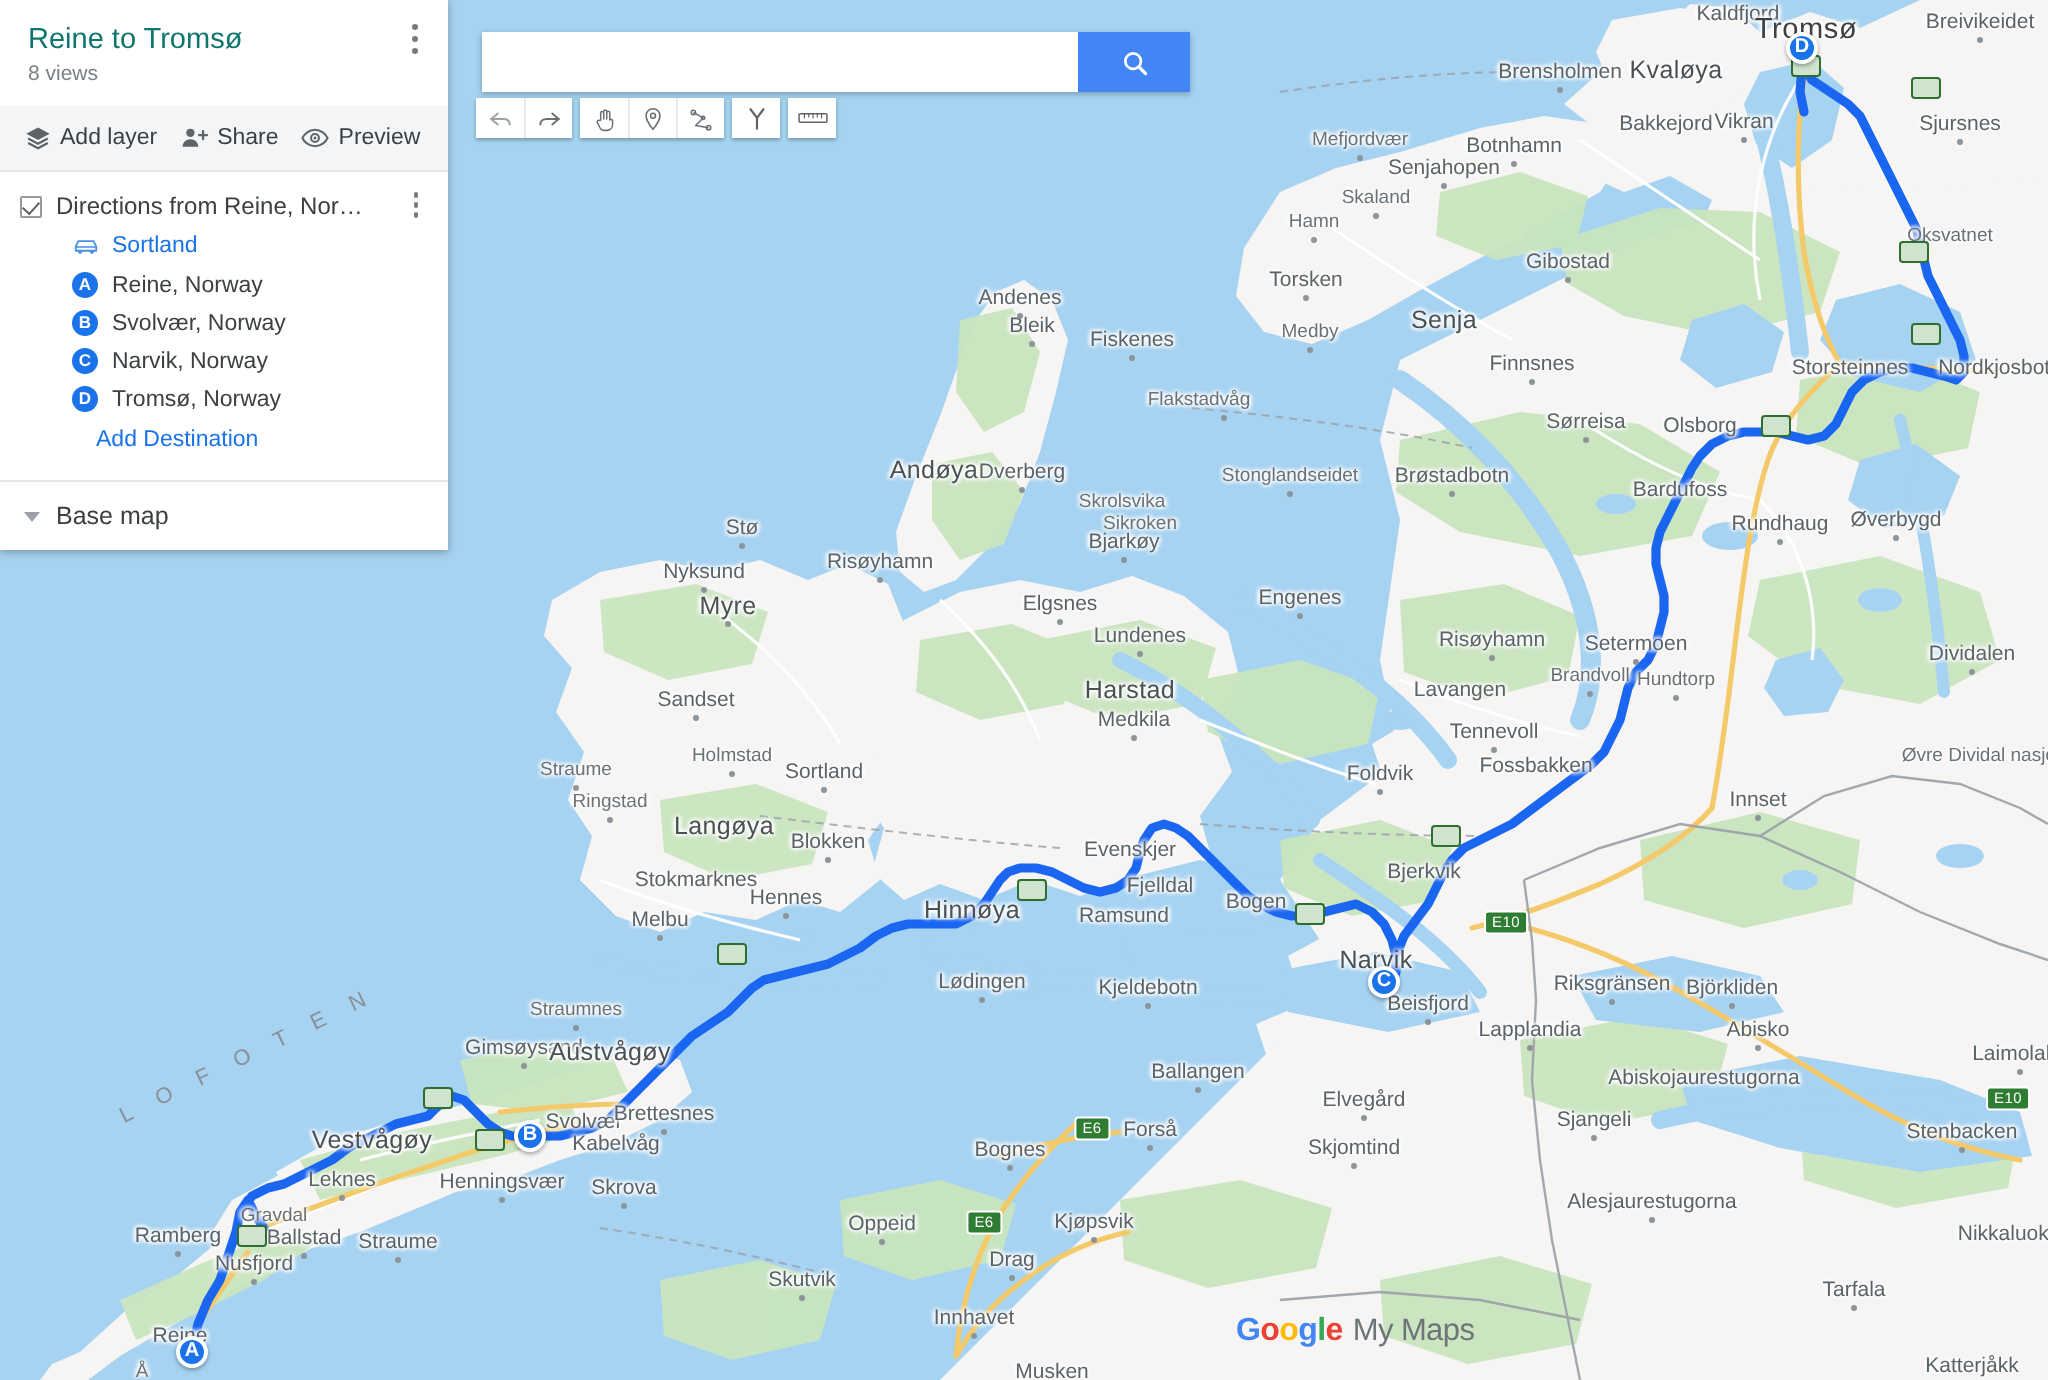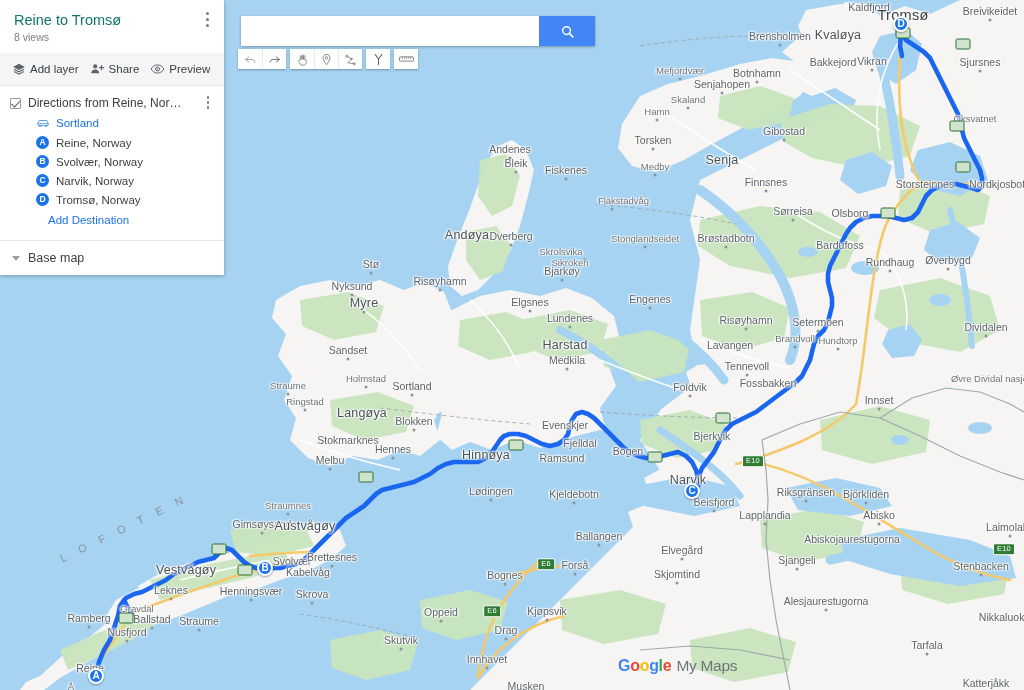--- a/index.html
+++ b/index.html
@@ -412,21 +412,21 @@
         <div class="dotmark" style="left: 766px; top: 191px;"></div>
         <div class="maplabel sz-city" style="left: 722px; top: 160px;">Senja</div>
         <div class="maplabel sz-small" style="left: 655px; top: 166px;">Medby</div>
         <div class="dotmark" style="left: 655px; top: 175px;"></div>
         <div class="maplabel sz-town" style="left: 566px; top: 170px;">Fiskenes</div>
         <div class="dotmark" style="left: 566px; top: 179px;"></div>
         <div class="maplabel sz-town" style="left: 516px; top: 163px;">Bleik</div>
         <div class="dotmark" style="left: 516px; top: 172px;"></div>
         <div class="maplabel sz-town" style="left: 510px; top: 149px;">Andenes</div>
         <div class="dotmark" style="left: 510px; top: 158px;"></div>
-        <div class="maplabel sz-small" style="left: 608px; top: 200px; padding-left: 31px;">Flakstadvåg</div>
+        <div class="maplabel sz-small" style="left: 584px; top: 200px; padding-left: 31px;">Flakstadvåg</div>
         <div class="dotmark" style="left: 612px; top: 209px;"></div>
         <div class="maplabel sz-town" style="left: 793px; top: 211px;">Sørreisa</div>
         <div class="dotmark" style="left: 793px; top: 220px;"></div>
         <div class="maplabel sz-town" style="left: 850px; top: 213px;">Olsborg</div>
         <div class="maplabel sz-town" style="left: 840px; top: 245px;">Bardufoss</div>
         <div class="maplabel sz-town" style="left: 890px; top: 262px;">Rundhaug</div>
         <div class="dotmark" style="left: 890px; top: 271px;"></div>
         <div class="maplabel sz-town" style="left: 948px; top: 260px;">Øverbygd</div>
         <div class="dotmark" style="left: 948px; top: 269px;"></div>
         <div class="maplabel sz-city" style="left: 467px; top: 235px;">Andøya</div>

